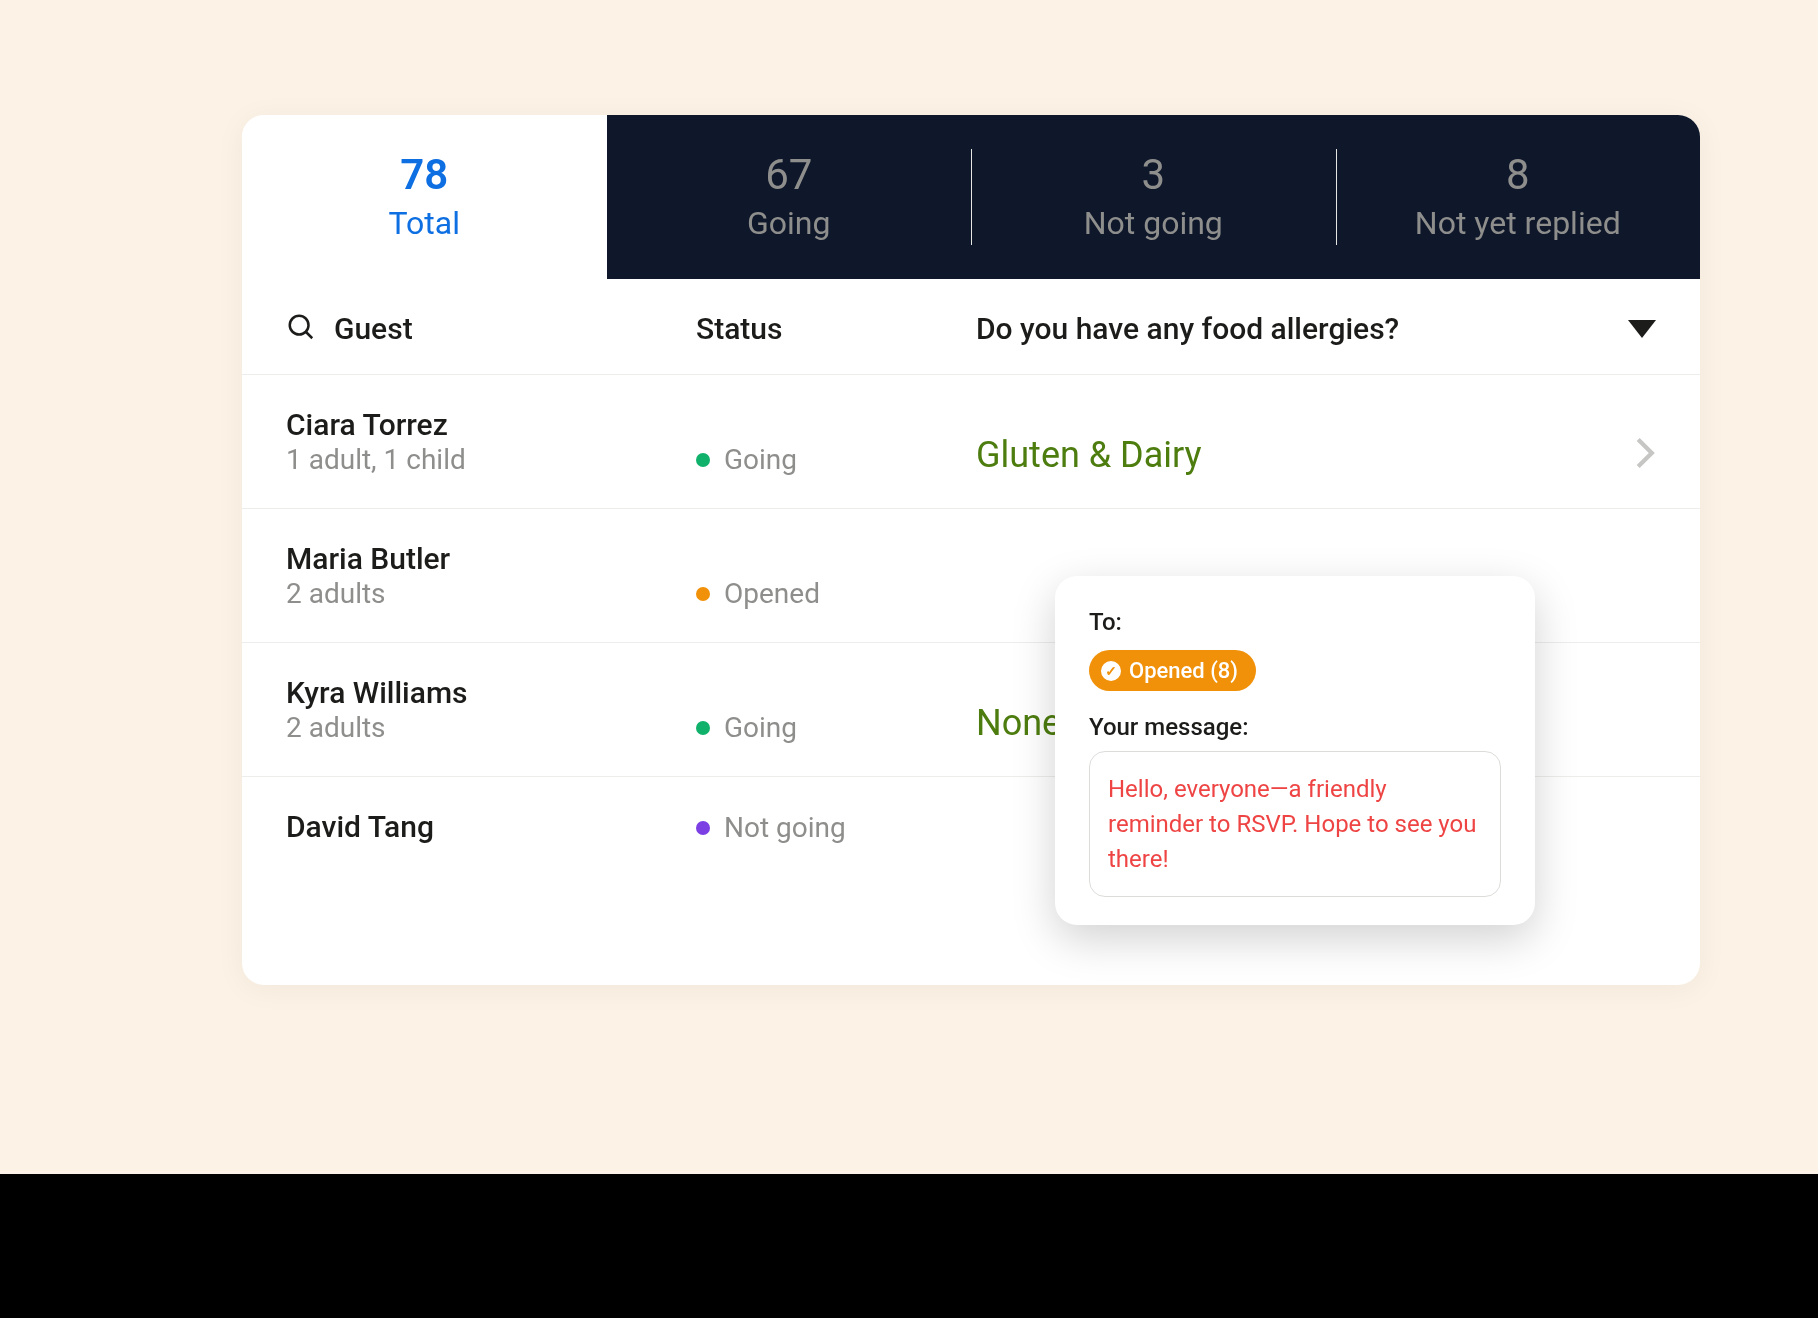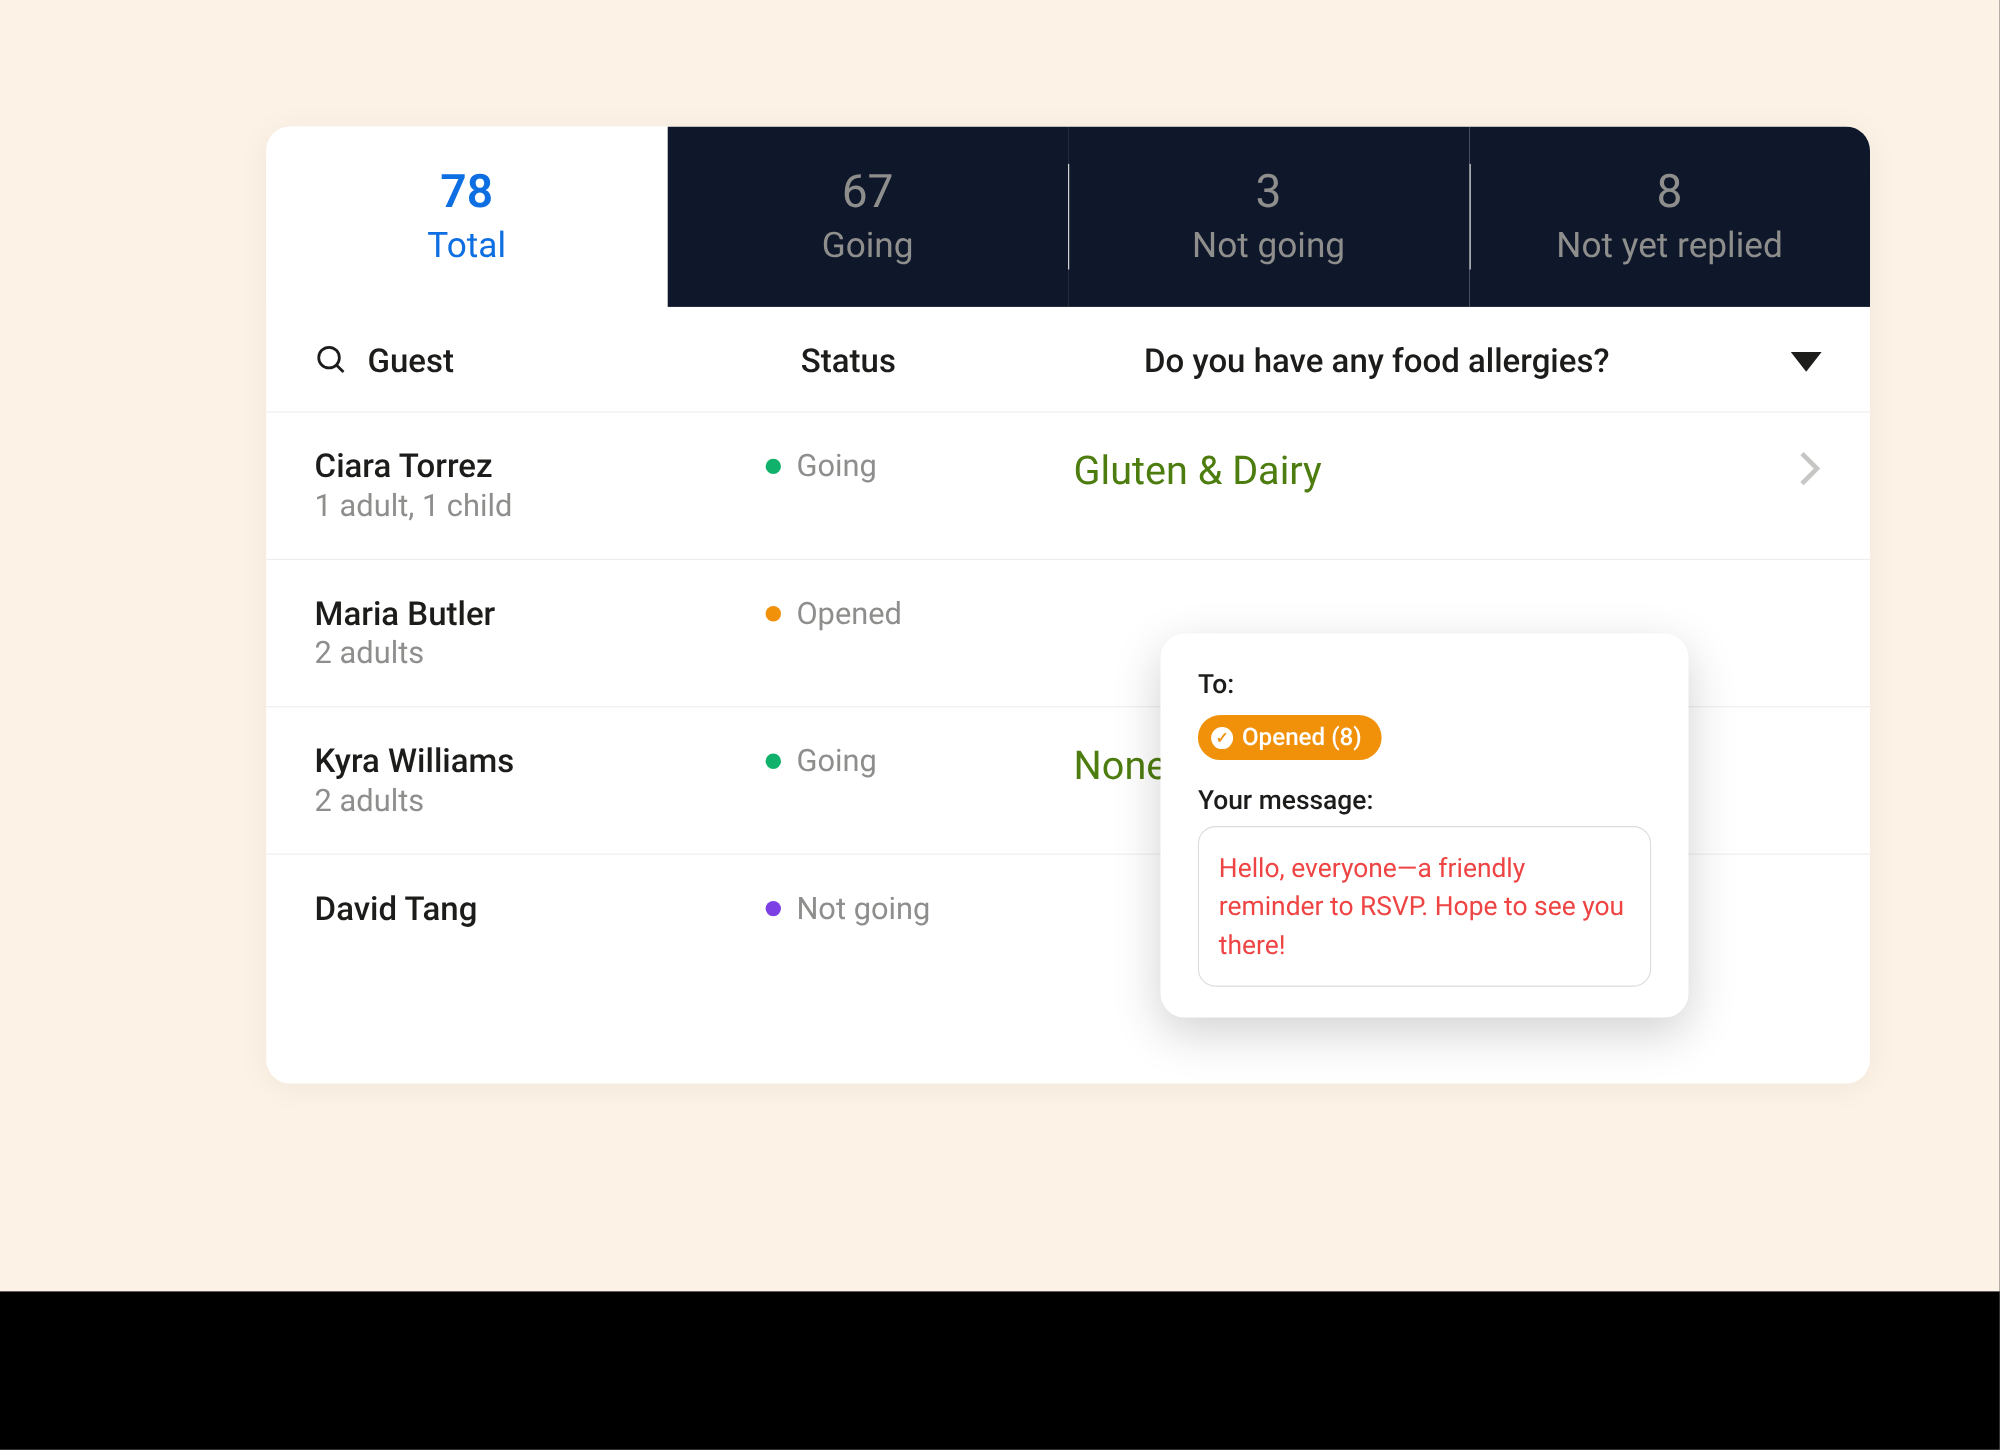--- a/index.html
+++ b/index.html
@@ -74,31 +74,30 @@
   .tab.active .tab-label {
     color: #0d6fe1;
   }
   .tab.active .tab-count { font-weight: 600; }
 
   .columns {
     display: flex;
     align-items: flex-end;
     padding: 32px 44px 28px 44px;
     border-bottom: 1px solid #ededec;
-    gap: 32px;
   }
   .col-guest { flex: 0 0 410px; display:flex; align-items:center; gap: 18px; }
   .col-status { flex: 0 0 280px; }
   .col-question { flex: 1 1 auto; display:flex; align-items:center; justify-content:space-between; }
   .col-label { font-size: 30px; color: #1c1c1a; font-weight: 500; }
 
   .rows { }
   .row {
     display: flex;
-    align-items: flex-start;
+    align-items: flex-end;
     padding: 32px 44px;
     border-bottom: 1px solid #ededec;
     cursor: pointer;
   }
   .row:last-child { border-bottom: none; }
   .guest-name { font-size: 30px; color:#1c1c1a; font-weight: 500; }
   .guest-detail { font-size: 28px; color:#8e8e8c; margin-top: 1px; }
 
   .status-cell { display:flex; align-items:center; gap: 14px; }
   .dot { width:14px; height:14px; border-radius:50%; display:inline-block; }

